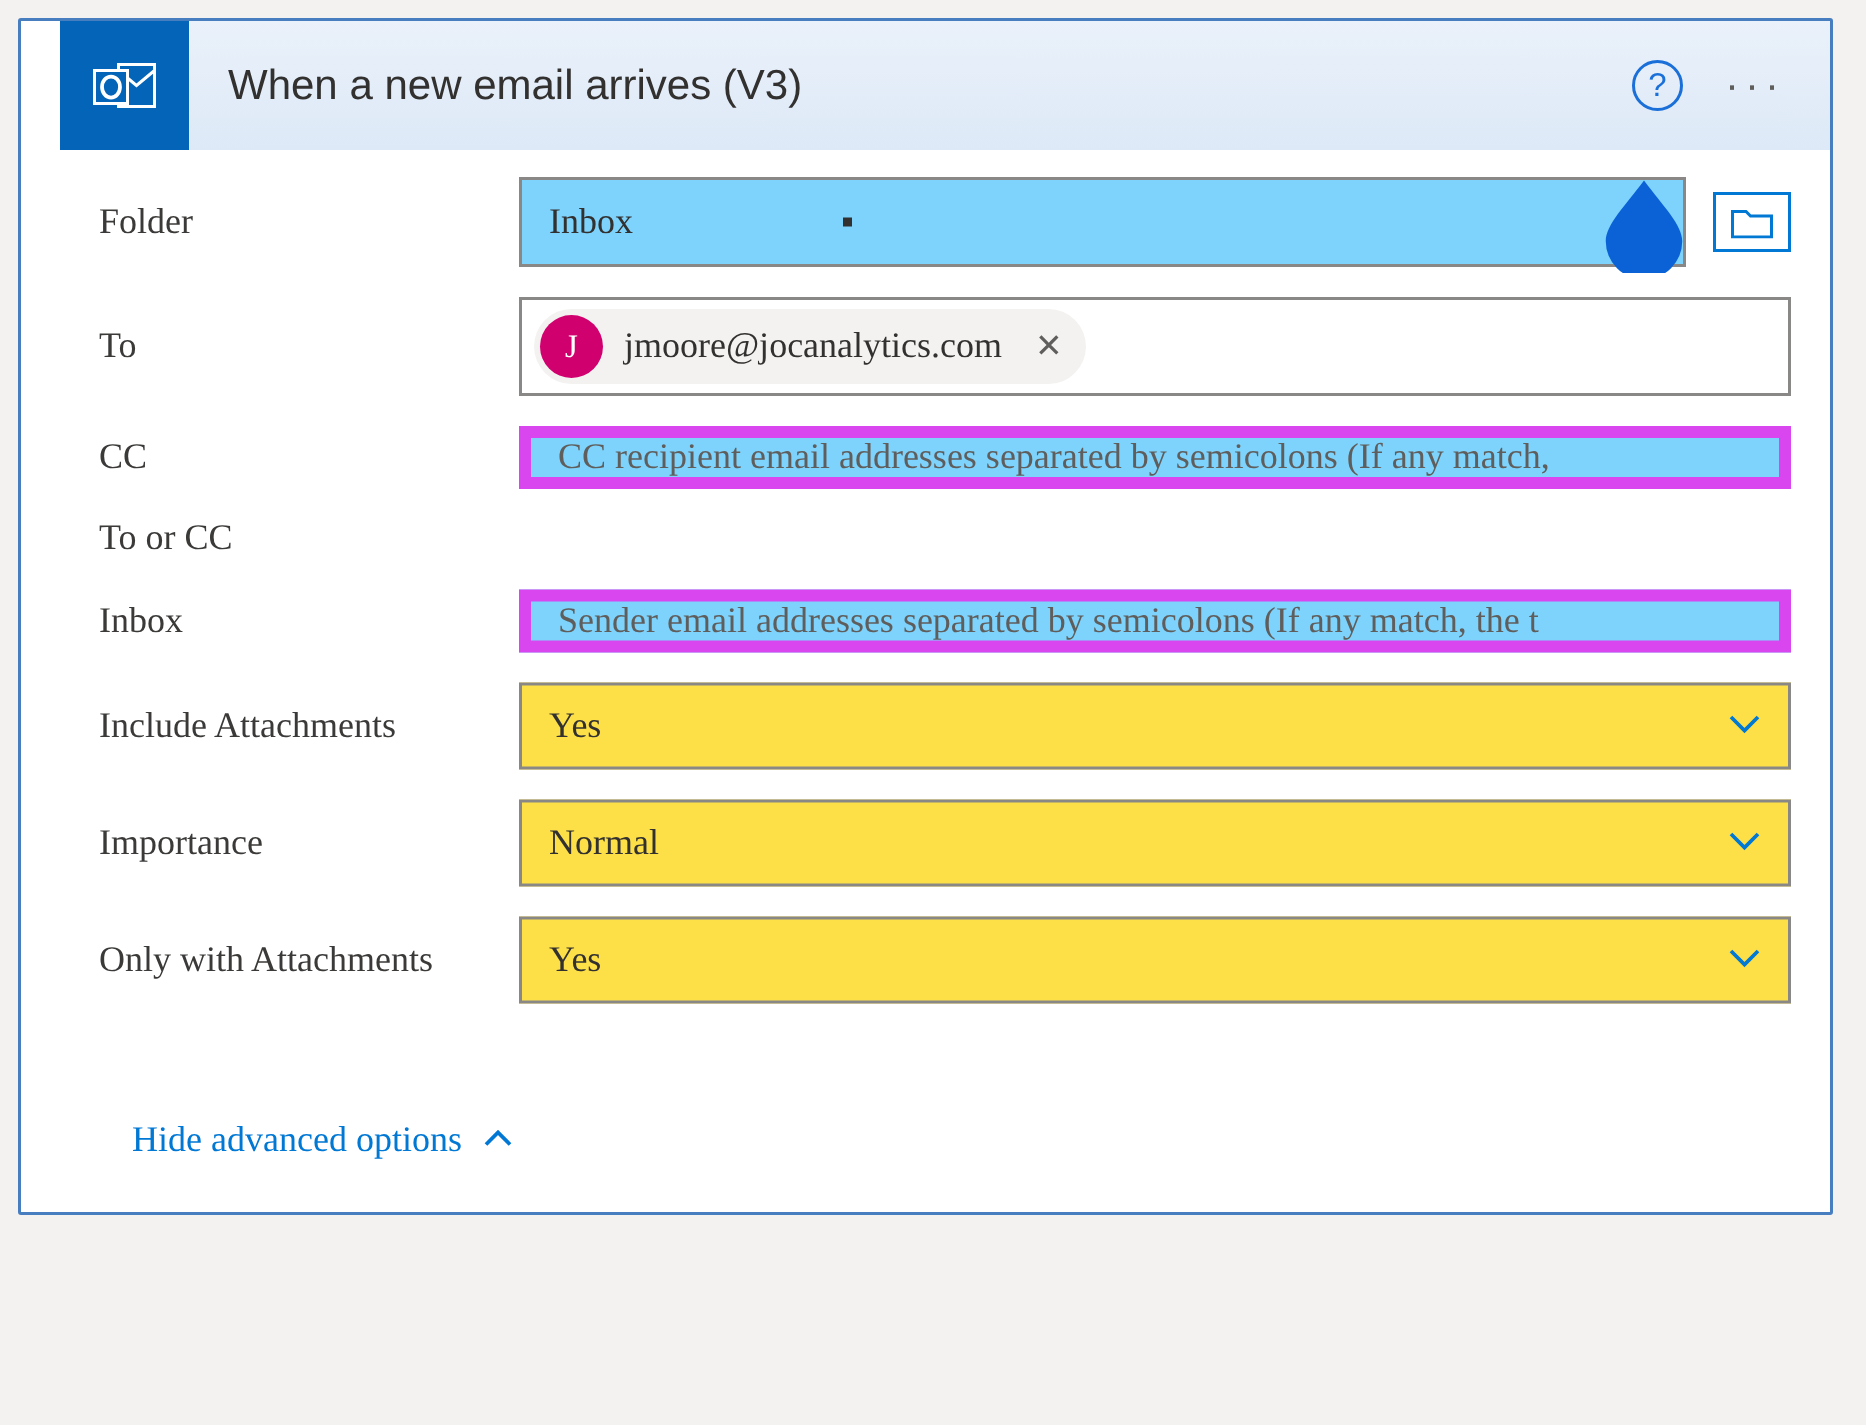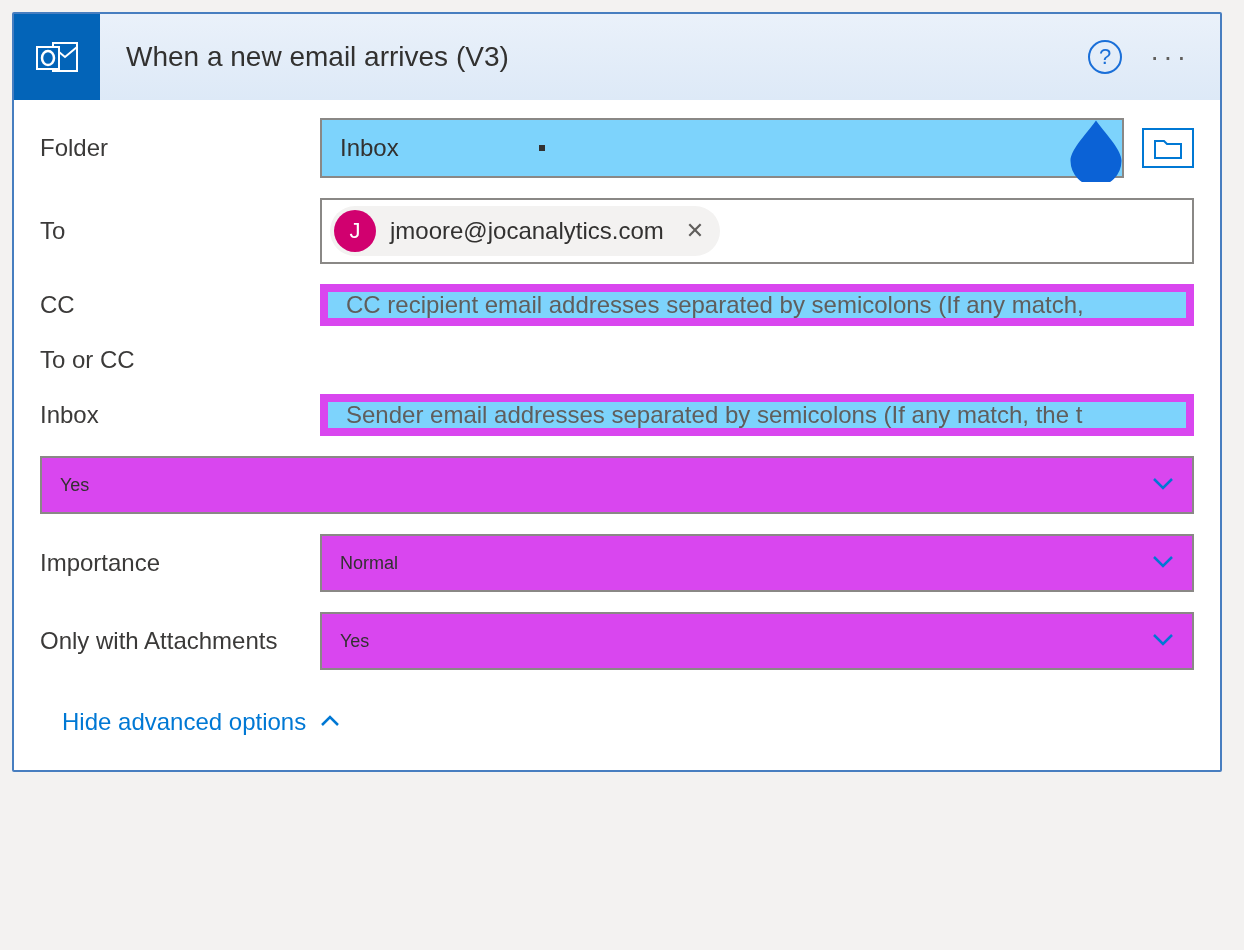--- a/index.html
+++ b/index.html
@@ -10,20 +10,21 @@
     height: 950px;
     padding: 12px;
   }
   .card {
     width: 1210px;
     background: #fff;
     border: 2px solid #477ec0;
     border-radius: 2px;
     overflow: visible;
     position: relative;
+    padding-left: 26px;
   }
   .card-header {
     display: flex;
     align-items: center;
     background: linear-gradient(#eaf1fa, #dde9f7);
     height: 86px;
     padding: 0 24px 0 0;
     gap: 16px;
   }
   .card-header .app-icon {
@@ -59,20 +60,21 @@
   }
   .more-btn {
     color: #605e5c;
     font-size: 28px;
     letter-spacing: 4px;
     cursor: pointer;
     line-height: 1;
   }
   .card-body {
     padding: 18px 26px 10px 26px;
+    font-family: Liberation Serif, serif;
   }
   .row {
     display: flex;
     align-items: center;
     margin-bottom: 20px;
     gap: 10px;
   }
   .row .label {
     width: 270px;
     font-size: 24px;
@@ -94,22 +96,22 @@
     display: flex;
     align-items: center;
     overflow: hidden;
     white-space: nowrap;
   }
   .input-box.placeholder { color: #605e5c; }
   .select-box {
     width: 100%;
     height: 58px;
     border: 2px solid #8a8886;
-    background: #d946ef;
-    font-size: 18px;
+    background: #fde047;
+    font-size: 24px;
     padding: 0 18px;
     color: #323130;
     display: flex;
     align-items: center;
     justify-content: space-between;
     cursor: pointer;
   }
   .chev {
     color: #0078d4;
     font-size: 18px;
@@ -185,20 +187,21 @@
   .footer {
     padding: 18px 0 24px 22px;
   }
   .hide-link {
     color: #0078d4;
     font-size: 24px;
     display: inline-flex;
     align-items: center;
     gap: 14px;
     cursor: pointer;
+    margin-top: 40px;
   }
   .hide-link .chev-up { color:#0078d4; font-size:16px; }
 </style>
 </head>
 <body>
 
 <div class="card">
   <div class="card-header">
     <div class="app-icon">
       <svg width="48" height="48" viewBox="0 0 48 48">
@@ -260,20 +263,21 @@
     </div>
 
     <div class="row">
       <div class="label">Inbox</div>
       <div class="value">
         <div class="input-box placeholder">Sender email addresses separated by semicolons (If any match, the t</div>
       </div>
     </div>
 
     <div class="row">
+      <div class="label">Include Attachments</div>
       <div class="value">
         <div class="select-box">
           <span>Yes</span>
           <span class="chev">
             <svg width="22" height="14" viewBox="0 0 22 14">
                 <polyline points="2,2 11,11 20,2" fill="none" stroke="#0078d4" stroke-width="2.5"></polyline>
               </svg>
           </span>
         </div>
       </div>

